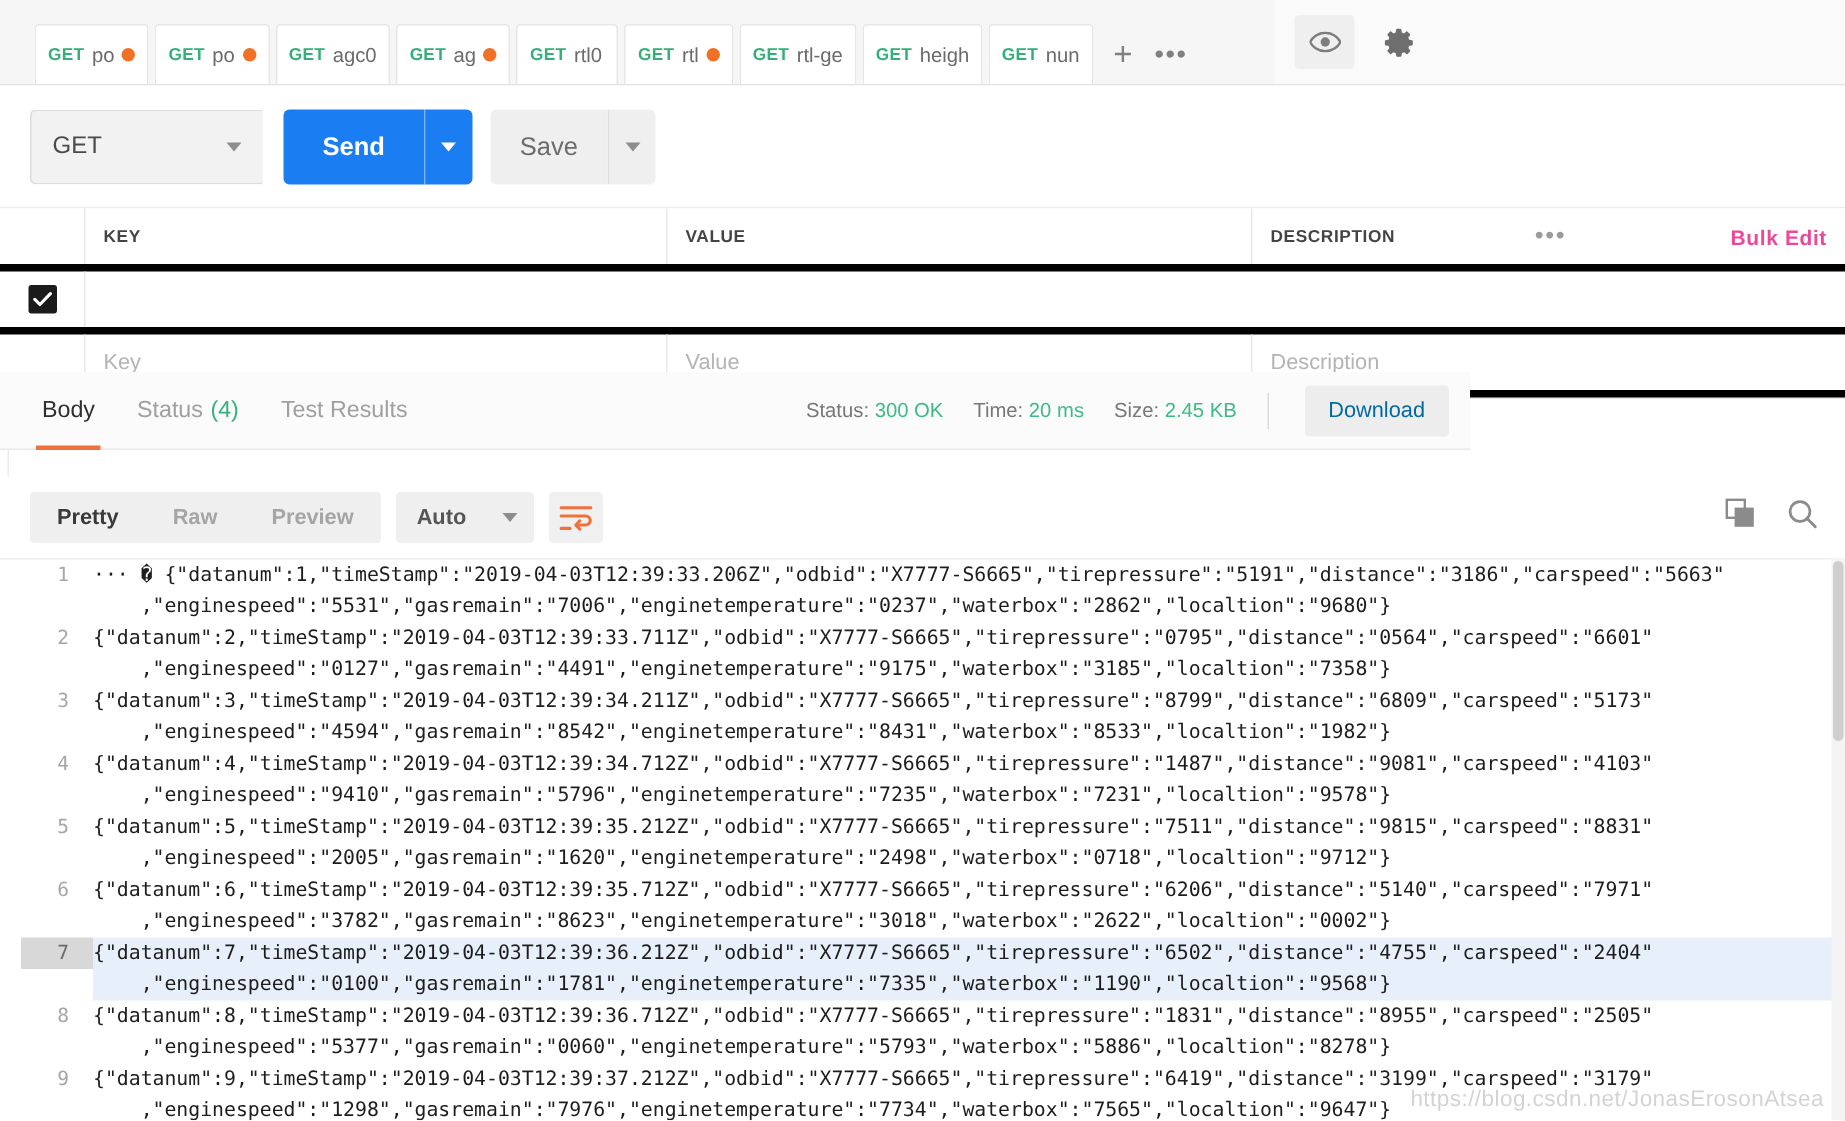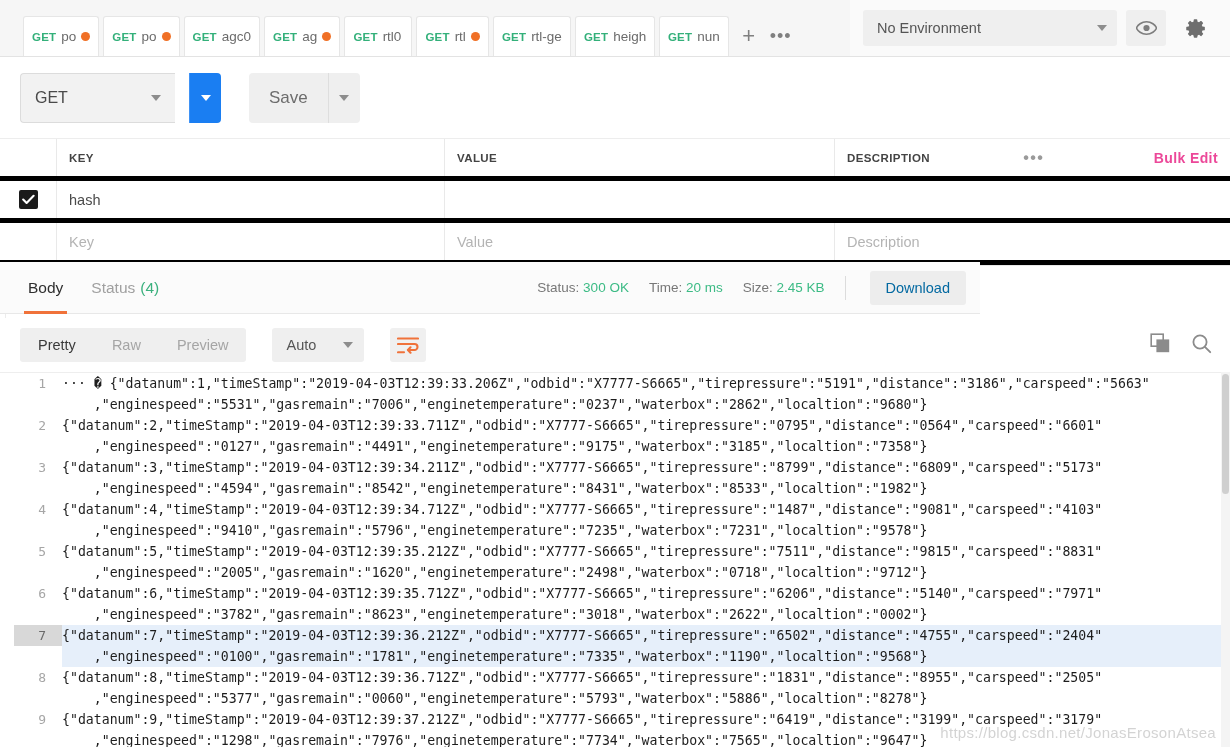--- a/index.html
+++ b/index.html
@@ -96,21 +96,21 @@
     height: 50px; background: #1a7ef2; color: #fff; font-size: 17px; font-weight: bold;
     display:flex; align-items:center; justify-content:center; padding: 0 26px;
     border-radius: 4px 0 0 4px;
   }
   .send-caret {
     height: 50px; width: 32px; background: #1a7ef2; border-radius: 0 4px 4px 0;
     display:flex; align-items:center; justify-content:center;
     border-left: 1px solid #3f92f5;
   }
   .send-caret .caret { border-top-color: #fff; }
-  .save-group { display:flex; margin-left: 28px; }
+  .save-group { display:flex; margin-left: 12px; }
   .save-btn {
     height: 50px; background: #efefef; color: #6c6c6c; font-size: 17px;
     display:flex; align-items:center; justify-content:center; padding: 0 20px;
     border-radius: 4px 0 0 4px;
   }
   .save-caret {
     height: 50px; width: 32px; background: #efefef; border-radius: 0 4px 4px 0;
     display:flex; align-items:center; justify-content:center;
     border-left: 1px solid #dedede;
   }
@@ -135,21 +135,21 @@
   .checkbox {
     width: 19px; height: 19px; background: #1b1b1b; border-radius: 2px;
     display:flex; align-items:center; justify-content:center;
   }
   .checkbox svg { display:block; }
   .ghost { color: #b4b4b4; }
   .val-text { color: #4a4a4a; }
 
   
   .resp-tabs {
-    position: absolute; top: 262px; left: 0; width: 980px; height: 52px;
+    position: absolute; top: 248px; left: 0; width: 980px; height: 52px;
     background: #fbfbfb; border-bottom: 1px solid #e8e8e8;
     display: flex; align-items: center; padding: 0 14px 0 14px;
   }
   .rtab {
     height: 52px; display: flex; align-items: center; padding: 0 14px;
     font-size: 15.5px; color: #a0a0a0; position: relative;
   }
   .rtab.active { color: #2f2f2f; }
   .rtab.active::after {
     content: ""; position: absolute; left: 10px; right: 10px; bottom: 0; height: 3px;
@@ -160,21 +160,21 @@
   .meta .g { color: #3cbb85; }
   .divider-v { width: 1px; height: 24px; background: #dcdcdc; }
   .download-btn {
     background: #ededed; color: #0369a1; border-radius: 3px; padding: 9px 16px;
     font-size: 14.5px; margin-left: 4px;
   }
 
   
   .fmtbar {
     position: absolute; top: 318px; left: 0; width: 1230px; height: 54px;
-    background: #fff; display: flex; align-items: center; padding: 0 18px 0 20px; gap: 26px;
+    background: #fff; display: flex; align-items: center; padding: 0 18px 0 20px; gap: 10px; font-weight: bold;
   }
   .seg { background: #efefef; border-radius: 3px; display:flex; height: 34px; align-items: center; }
   .seg .item { padding: 0 18px; font-size: 14.5px; color: #a5a5a5; display:flex; align-items:center; height:34px; }
   .seg .item.on { color: #3a3a3a; }
   .autosel {
     background: #efefef; border-radius: 3px; height: 34px; width: 92px;
     display: flex; align-items: center; padding: 0 11px 0 14px; font-size: 14.5px; color: #555;
   }
   .autosel .lbl { flex: 1 1 auto; }
   .wrapbtn {
@@ -265,43 +265,40 @@
         <div class="req-tab">
           <span class="verb">GET</span>
           <span class="tname">nun</span>
         </div>
       </div>
     <div class="tab-plus">+</div>
     <div class="tab-more">•••</div>
   </div>
 
   <div class="envbar">
-    <div class="env-select">
-      <span class="lbl">No Environment</span>
-      <span class="caret"></span>
-    </div>
     <div class="sq-btn">
       <svg width="21" height="14" viewBox="0 0 21 14">
         <path d="M10.5 0.8C5.6 0.8 1.7 4 0.4 7c1.3 3 5.2 6.2 10.1 6.2S19.3 10 20.6 7C19.3 4 15.4 0.8 10.5 0.8z" fill="none" stroke="#7d7d7d" stroke-width="1.6"></path>
         <circle cx="10.5" cy="7" r="3.1" fill="#7d7d7d"></circle>
       </svg>
     </div>
     <div class="sq-btn plain">
       <svg width="24" height="24" viewBox="0 0 24 24">
         <path fill="#6e6e6e" d="M12 8.2a3.8 3.8 0 100 7.6 3.8 3.8 0 000-7.6zm9.3 5.1l-1.9-.3a7.6 7.6 0 00-.6-1.5l1.2-1.5a.6.6 0 00-.05-.8l-1.6-1.6a.6.6 0 00-.8-.05l-1.5 1.2a7.6 7.6 0 00-1.5-.6l-.3-1.9a.6.6 0 00-.6-.5h-2.3a.6.6 0 00-.6.5l-.3 1.9c-.5.15-1 .35-1.5.6L7.5 7.5a.6.6 0 00-.8.05L5.1 9.15a.6.6 0 00-.05.8l1.2 1.5c-.25.5-.45 1-.6 1.5l-1.9.3a.6.6 0 00-.5.6v2.3c0 .3.2.55.5.6l1.9.3c.15.5.35 1 .6 1.5l-1.2 1.5a.6.6 0 00.05.8l1.6 1.6c.2.2.55.25.8.05l1.5-1.2c.5.25 1 .45 1.5.6l.3 1.9c.05.3.3.5.6.5h2.3c.3 0 .55-.2.6-.5l.3-1.9c.5-.15 1-.35 1.5-.6l1.5 1.2c.25.2.6.15.8-.05l1.6-1.6a.6.6 0 00.05-.8l-1.2-1.5c.25-.5.45-1 .6-1.5l1.9-.3a.6.6 0 00.5-.6v-2.3a.6.6 0 00-.5-.6z" transform="translate(0,-2.5) scale(1)"></path>
       </svg>
     </div>
   </div>
 
   <div class="urlrow">
     <div class="method-box">
       <span class="m">GET</span>
       <span class="caret"></span>
     </div>
     <div class="send-group">
+      <div class="send-btn">Send</div>
       <div class="send-caret">
         <span class="caret"></span>
       </div>
     </div>
     <div class="save-group">
       <div class="save-btn">Save</div>
       <div class="save-caret">
         <span class="caret"></span>
       </div>
     </div>
@@ -319,39 +316,41 @@
       </div>
     </div>
     <div class="prow">
       <div class="pcell pcheck">
         <span class="checkbox">
           <svg width="13" height="11" viewBox="0 0 13 11">
             <path d="M1.2 5.6l3.4 3.4L11.6 1.8" fill="none" stroke="#ffffff" stroke-width="2.1" stroke-linecap="round" stroke-linejoin="round"></path>
           </svg>
         </span>
       </div>
-      <div class="pcell pk val-text">hash</div>
       <div class="pcell pd"></div>
     </div>
     <div class="prow">
       <div class="pcell pcheck"></div>
       <div class="pcell pk ghost">Key</div>
       <div class="pcell pv ghost">Value</div>
       <div class="pcell pd ghost">Description</div>
     </div>
   </div>
 
   <div class="resp-tabs">
     <div id="resp-tabs-container" style="display:flex;align-items:center;">
         <div class="rtab active">
           <span>Body</span>
         </div>
         <div class="rtab">
           <span>Status</span>
           <span class="cnt">(4)</span>
+        </div>
+        <div class="rtab">
+          <span>Test Results</span>
         </div>
       </div>
     <div class="meta">
       <span>
         <span>Status:</span>
         <span class="g">300 OK</span>
       </span>
       <span>
         <span>Time:</span>
         <span class="g">20 ms</span>

